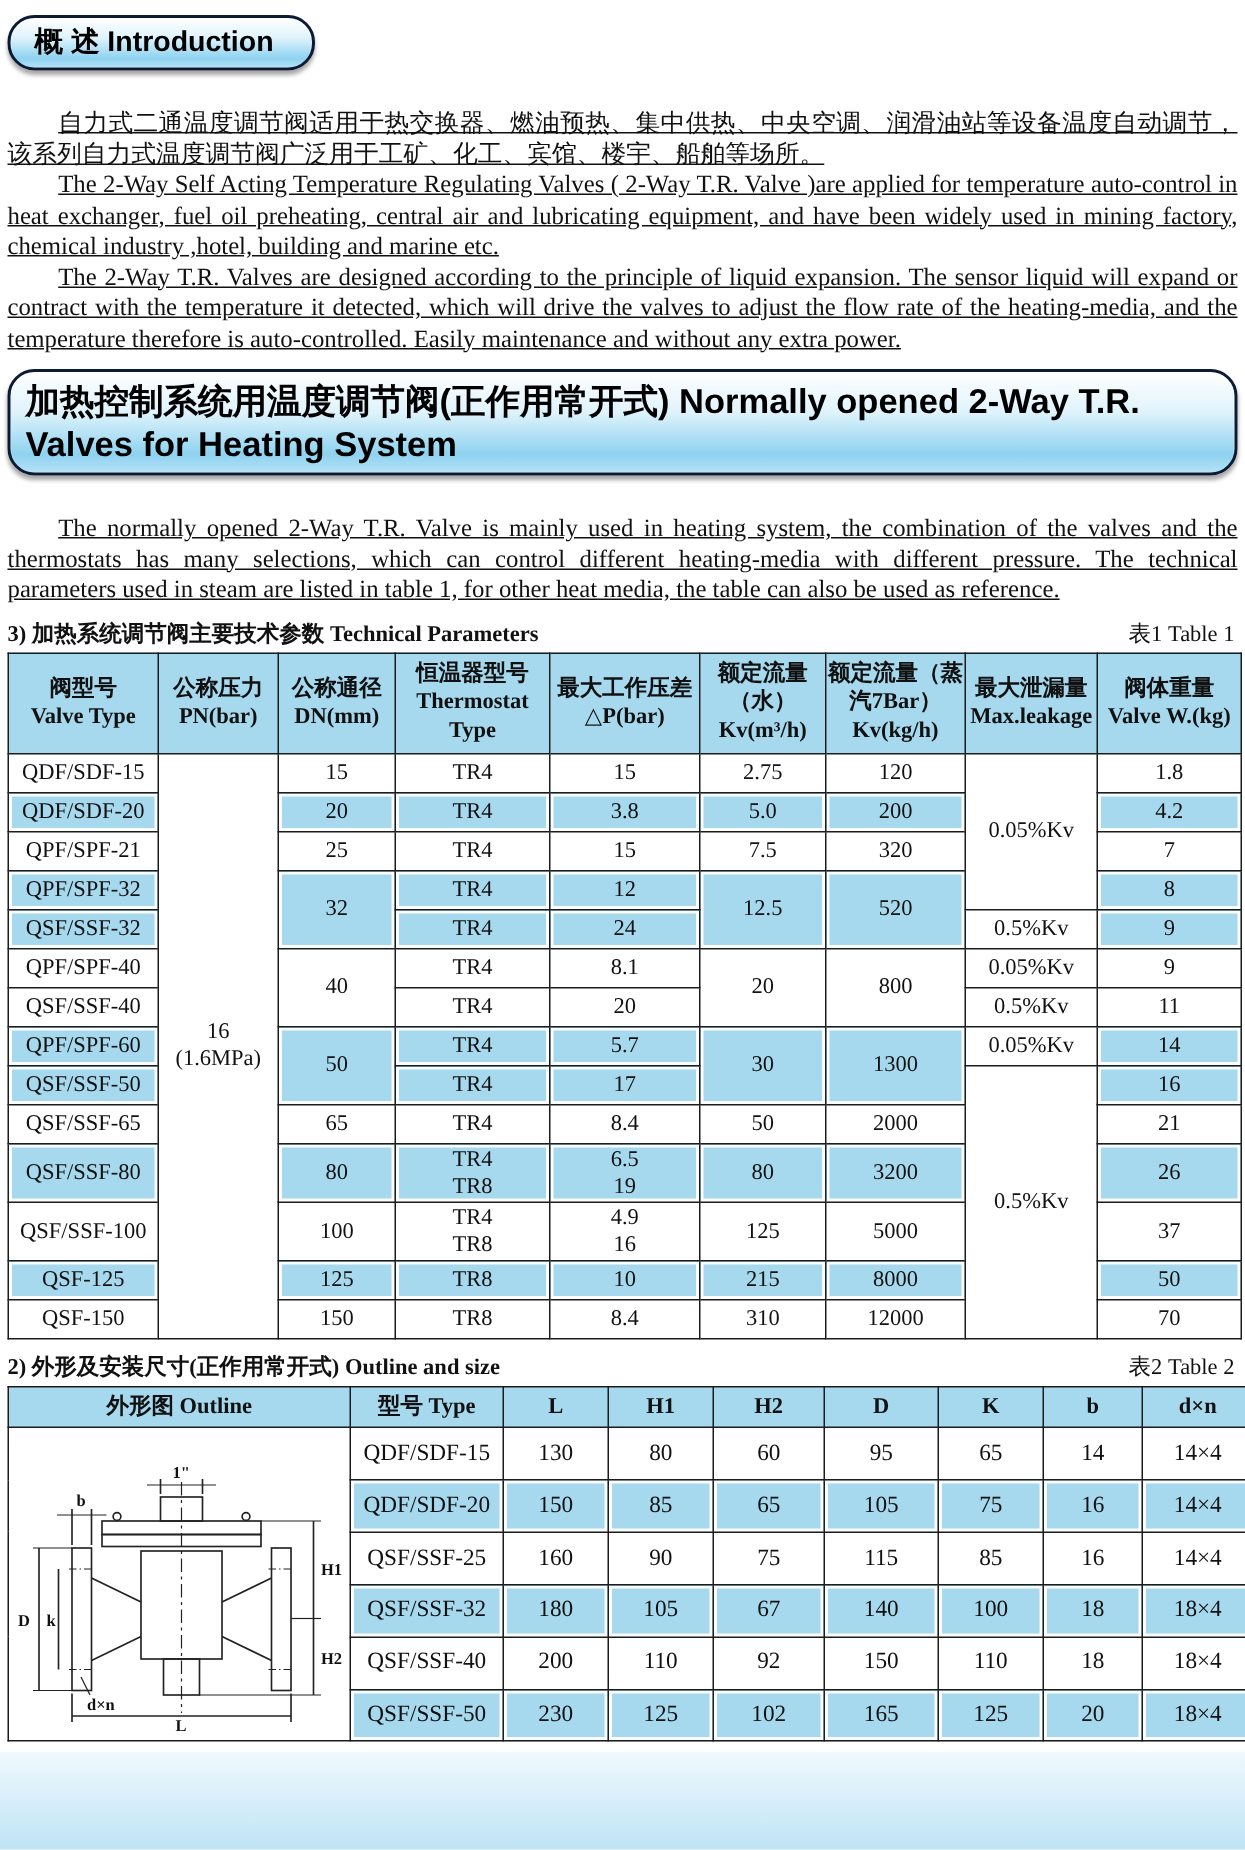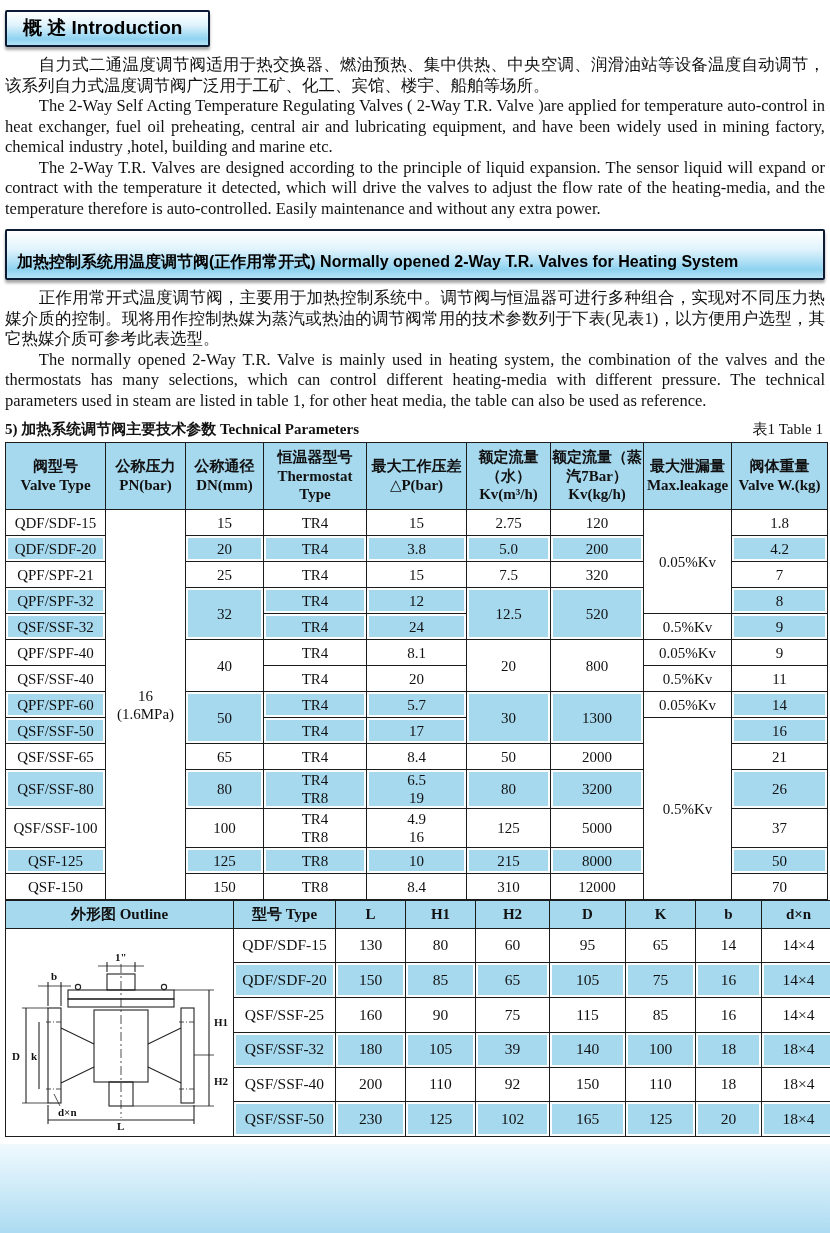--- a/index.html
+++ b/index.html
@@ -1,31 +1,31 @@
 <!DOCTYPE html>
 <html><head>
 <meta charset="utf-8">
 <style>
   html,body{margin:0;padding:0;background:#ffffff;width:830px;height:1233px;overflow:hidden;}
   body{font-family:"Liberation Serif","DejaVu Serif",serif;color:#111;}
   .page{width:820px;margin:0 auto;padding-top:10px;}
 
   
   .pill{
-    border:2px solid #0b1b33;border-radius:2px;
+    border:2px solid #0b1b33;border-radius:18px;
     background:linear-gradient(180deg,#ffffff 0%,#dff3fc 40%,#8ed2f0 82%,#b5e2f6 100%);
     box-shadow:0 3px 3px rgba(0,0,0,.35), inset 0 1px 1px #fff;
     font-family:"Liberation Sans","DejaVu Sans",sans-serif;
     font-weight:bold;color:#000;
   }
   .pill-small{display:inline-block;font-size:19px;padding:3px 26px 4px 16px;margin-left:0;}
-  .pill-wide{display:block;font-size:16px;padding:21px 0 5px 10px;margin-top:10px;}
+  .pill-wide{display:block;font-size:23px;padding:4px 0 5px 10px;margin-top:10px;}
 
   
-  .paras{margin-top:8px;}
+  .paras{margin-top:25px;text-decoration:underline;}
   p.para{margin:0;font-size:16.5px;line-height:20.5px;text-align:justify;text-indent:2.05em;}
 
   
   .caption-row{display:flex;justify-content:space-between;align-items:flex-end;
     font-size:15px;margin:9px 2px 3px 0;}
   .caption-row .cap{font-weight:bold;}
   .caption-row .lbl{font-weight:normal;}
 
   
   table.data{border-collapse:collapse;width:820px;table-layout:fixed;border-radius:29px;}
@@ -59,26 +59,25 @@
     <p class="para">自力式二通温度调节阀适用于热交换器、燃油预热、集中供热、中央空调、润滑油站等设备温度自动调节，该系列自力式温度调节阀广泛用于工矿、化工、宾馆、楼宇、船舶等场所。</p>
     <p class="para">The 2-Way Self Acting Temperature Regulating Valves ( 2-Way T.R. Valve )are applied for temperature auto-control in heat exchanger, fuel oil preheating, central air and lubricating equipment,  and have been widely used in mining factory, chemical industry ,hotel, building and marine etc.</p>
     <p class="para">The 2-Way T.R. Valves are designed according to the principle of liquid expansion. The sensor liquid will expand or contract with the temperature it detected, which will drive the valves to adjust the flow rate of the heating-media, and the temperature therefore is auto-controlled. Easily maintenance and without any extra power.</p>
   </div>
 
   <div class="pill pill-wide">
     <span>加热控制系统用温度调节阀(正作用常开式) Normally opened 2-Way T.R. Valves for Heating System</span>
   </div>
 
   <div class="paras">
-    <p class="para">正作用常开式温度调节阀，主要用于加热控制系统中。调节阀与恒温器可进行多种组合，实现对不同压力热媒介质的控制。现将用作控制热媒为蒸汽或热油的调节阀常用的技术参数列于下表(见表1)，以方便用户选型，其它热媒介质可参考此表选型。</p>
     <p class="para">The normally opened 2-Way T.R. Valve is mainly used in heating system, the combination of the valves and the thermostats has many selections, which can control different heating-media with different pressure. The technical parameters used in steam are listed in table 1, for other heat media, the table can also be used as reference.</p>
   </div>
 
   <div class="caption-row">
-    <span class="cap">5) 加热系统调节阀主要技术参数  Technical Parameters</span>
+    <span class="cap">3) 加热系统调节阀主要技术参数  Technical Parameters</span>
     <span class="lbl">表1   Table 1</span>
   </div>
 
   <table class="data" id="table1">
       <colgroup>
         <col style="width: 100px;">
         <col style="width: 80px;">
         <col style="width: 78px;">
         <col style="width: 103px;">
         <col style="width: 100px;">
@@ -237,20 +236,24 @@
           <td>150</td>
           <td>TR8</td>
           <td>8.4</td>
           <td>310</td>
           <td>12000</td>
           <td>70</td>
         </tr>
       </tbody>
     </table>
 
+  <div class="caption-row">
+    <span class="cap">2) 外形及安装尺寸(正作用常开式)  Outline and size</span>
+    <span class="lbl">表2   Table 2</span>
+  </div>
 
   <table class="data" id="table2">
       <colgroup>
         <col style="width: 228px;">
         <col style="width: 102px;">
         <col style="width: 70px;">
         <col style="width: 70px;">
         <col style="width: 74px;">
         <col style="width: 76px;">
         <col style="width: 70px;">
@@ -360,21 +363,21 @@
           <td>75</td>
           <td>115</td>
           <td>85</td>
           <td>16</td>
           <td>14×4</td>
         </tr>
         <tr class="rb">
           <td>QSF/SSF-32</td>
           <td>180</td>
           <td>105</td>
-          <td>39</td>
+          <td>67</td>
           <td>140</td>
           <td>100</td>
           <td>18</td>
           <td>18×4</td>
         </tr>
         <tr class="rw">
           <td>QSF/SSF-40</td>
           <td>200</td>
           <td>110</td>
           <td>92</td>

